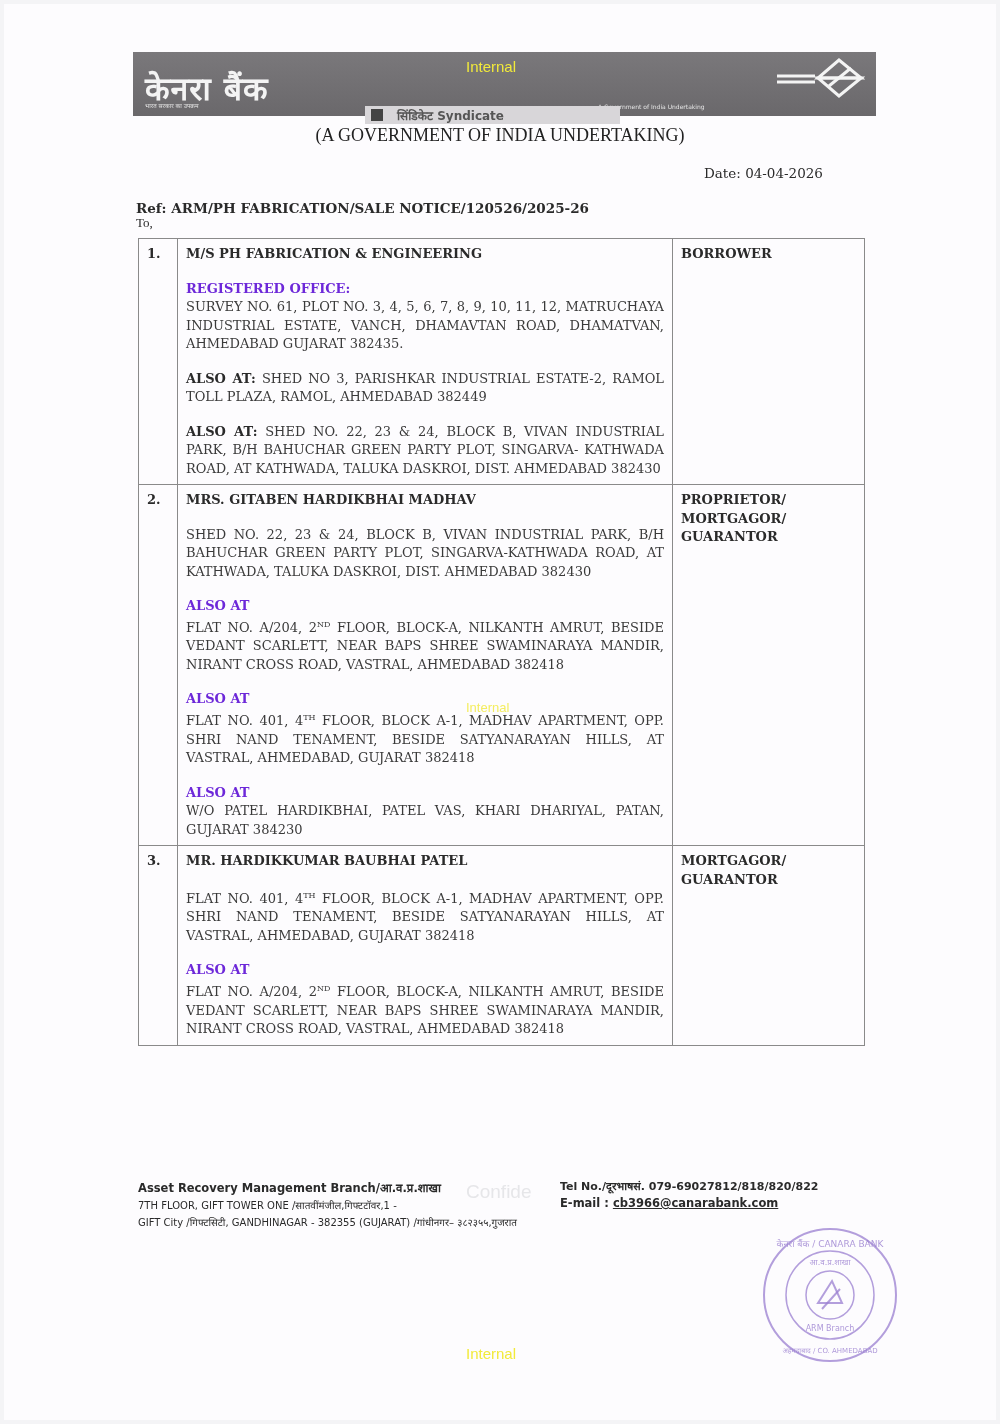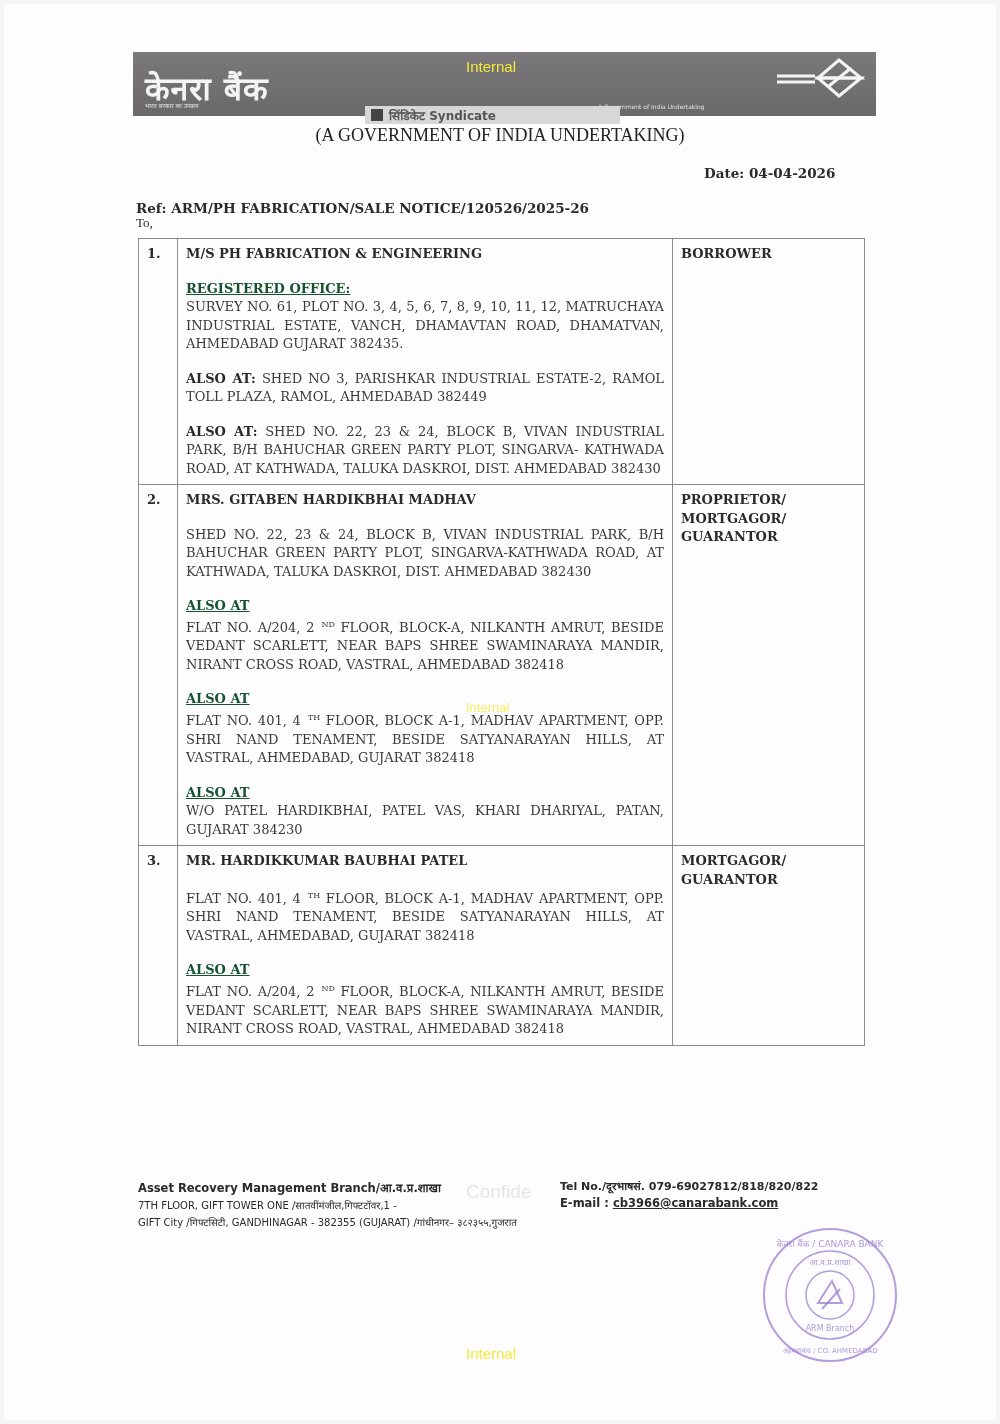--- a/index.html
+++ b/index.html
@@ -30,55 +30,55 @@
   .banner .eng-sub {
     position: absolute; left: 465px; top: 51px; color: #e4e4e4; font-size: 6px;
     font-family: "DejaVu Sans", sans-serif;
   }
   .banner .logo {
     position: absolute; left: 640px; top: 6px; width: 92px; height: 40px;
   }
   .banner .syndicate {
     position: absolute; left: 232px; top: 54px; width: 255px; height: 18px; background: #d8d6d9;
     color: #555; font-family: "DejaVu Sans", sans-serif; font-weight: bold; font-size: 12px;
-    display: flex; align-items: center; gap: 6px; padding-left: 6px; box-sizing: border-box;
+    display: flex; align-items: center; gap: 14px; padding-left: 6px; box-sizing: border-box;
   }
   .banner .syndicate .sym { width: 12px; height: 12px; background: #444; display: inline-block; }
   .watermark {
     position: absolute; color: #f2ea3a; font-family: "Liberation Sans", sans-serif; font-size: 15px;
   }
   .govt {
     position: absolute; left: 300px; top: 125px; width: 400px; text-align: center;
     font-family: "Liberation Serif", serif; font-size: 18px; color: #222;
   }
   .ref {
     position: absolute; left: 136px; top: 172px; font-weight: bold; font-size: 13.5px; color: #2a2a2a; margin-top: 28px;
   }
   .date {
-    position: absolute; left: 704px; top: 165px; font-weight: bold; font-size: 13.5px; color: #2a2a2a;
+    position: absolute; left: 704px; top: 165px; font-weight: normal; font-size: 13.5px; color: #2a2a2a;
   }
   .to {
     position: absolute; left: 136px; top: 215px; font-size: 13px; font-family: "Liberation Serif", serif;
   }
   table.parties {
     position: absolute; left: 138px; top: 238px; width: 727px; border-collapse: collapse;
     font-size: 13px; line-height: 18.5px;
   }
   table.parties td {
     border: 1.5px solid #8a8a8a; vertical-align: top; padding: 6px 8px 2px 8px;
   }
   td.num { width: 22px; font-weight: bold; padding-left: 8px; }
   td.main { width: 478px; }
   td.role { font-weight: bold; color: #2a2a2a; }
   .pname { font-weight: bold; margin-bottom: 16px; }
   .block { margin-bottom: 16px; text-align: justify; color: #3a3a3a; }
   .block:last-child { margin-bottom: 4px; }
   .lbl { font-weight: bold; color: #2a2a2a; }
-  .lbl-line { font-weight: bold; display: block; color: #14532d; text-decoration: underline; }
-  sup { font-size: 8px; padding-left: 7px; }
+  .lbl-line { font-weight: bold; display: block; color: #6d28d9; }
+  sup { font-size: 8px; }
   .footer-left {
     position: absolute; left: 138px; top: 1180px; font-family: "DejaVu Sans", sans-serif; color: #2a2a2a;
   }
   .footer-left .l1 { font-size: 11.5px; font-weight: bold; }
   .footer-left .l2, .footer-left .l3 { font-size: 10px; margin-top: 3px; }
   .footer-right {
     position: absolute; left: 560px; top: 1178px; font-family: "DejaVu Sans", sans-serif; color: #2a2a2a;
   }
   .footer-right .t1 { font-size: 11px; font-weight: bold; }
   .footer-right .t2 { font-size: 11.5px; font-weight: bold; margin-top: 3px; }

